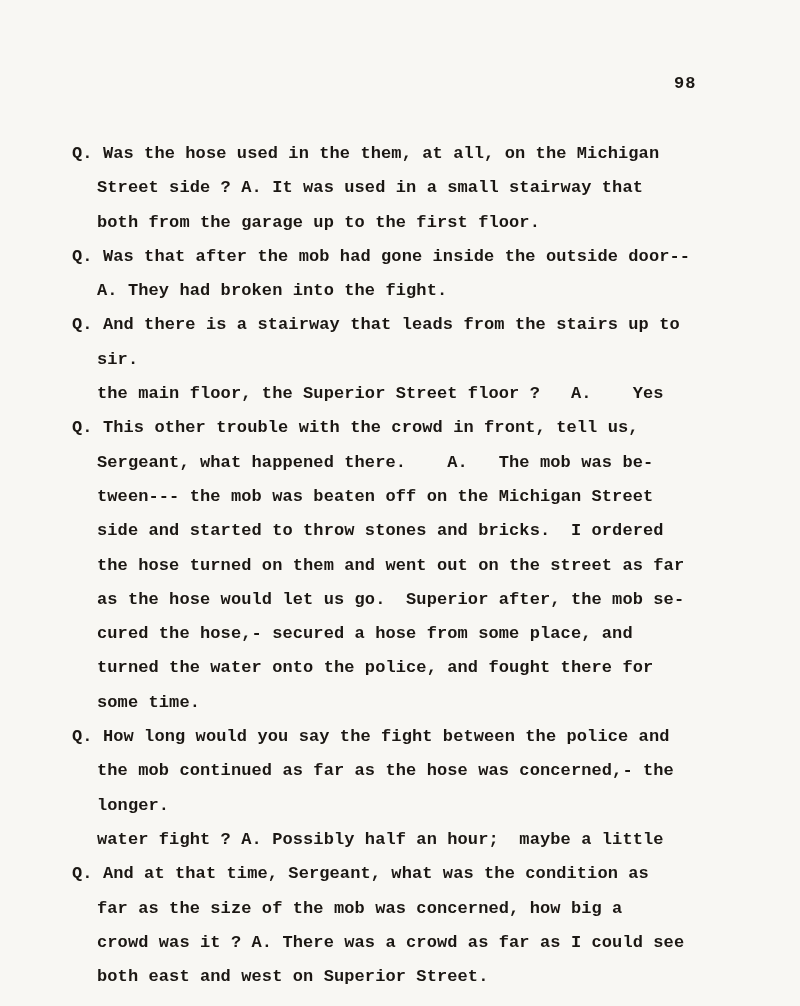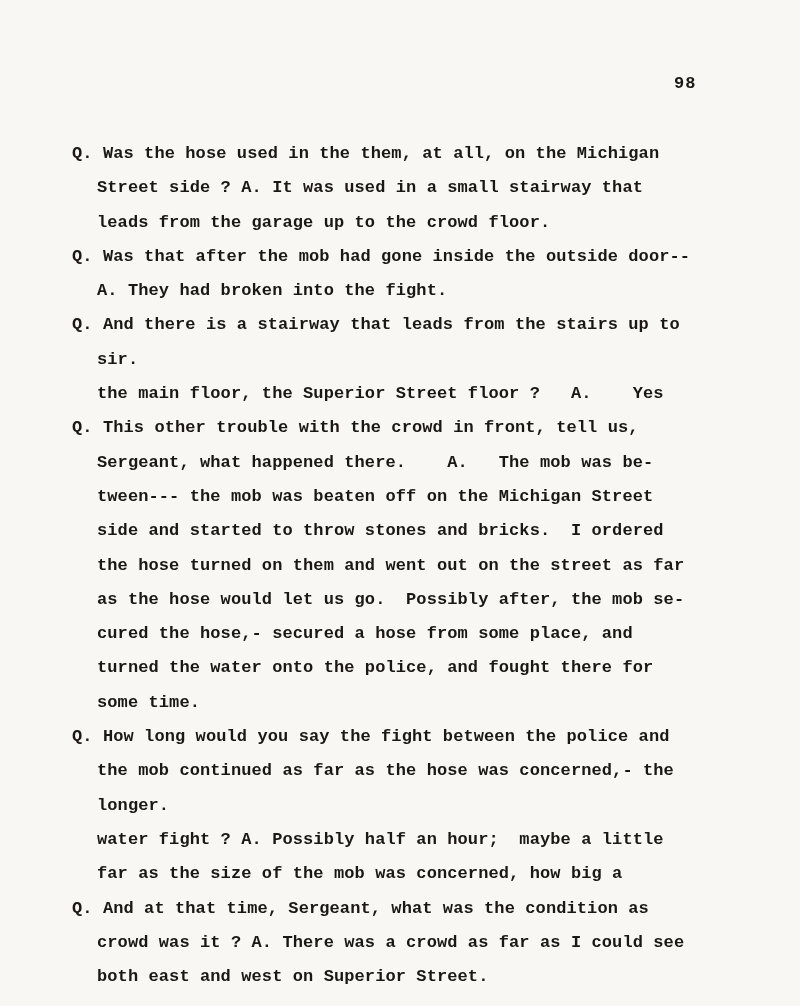--- a/index.html
+++ b/index.html
@@ -48,37 +48,37 @@
   }
 </style>
 </head>
 <body>
 
 <div class="page">
   <div class="page-number">98</div>
   <div class="content" id="transcript-body">
       <div class="line">Q. Was the hose used in the them, at all, on the Michigan</div>
       <div class="line cont">Street side ? A. It was used in a small stairway that</div>
-      <div class="line cont">leads from the garage up to the crowd floor.</div>
+      <div class="line cont">both from the garage up to the first floor.</div>
       <div class="line">Q. Was that after the mob had gone inside the outside door--</div>
       <div class="line cont">A. They had broken into the fight.</div>
       <div class="line">Q. And there is a stairway that leads from the stairs up to</div>
       <div class="line cont">sir.</div>
       <div class="line cont">the main floor, the Superior Street floor ?   A.    Yes</div>
       <div class="line">Q. This other trouble with the crowd in front, tell us,</div>
       <div class="line cont">Sergeant, what happened there.    A.   The mob was be-</div>
       <div class="line cont">tween--- the mob was beaten off on the Michigan Street</div>
       <div class="line cont">side and started to throw stones and bricks.  I ordered</div>
       <div class="line cont">the hose turned on them and went out on the street as far</div>
-      <div class="line cont">as the hose would let us go.  Possibly after, the mob se-</div>
+      <div class="line cont">as the hose would let us go.  Superior after, the mob se-</div>
       <div class="line cont">cured the hose,- secured a hose from some place, and</div>
       <div class="line cont">turned the water onto the police, and fought there for</div>
       <div class="line cont">some time.</div>
       <div class="line">Q. How long would you say the fight between the police and</div>
       <div class="line cont">the mob continued as far as the hose was concerned,- the</div>
       <div class="line cont">longer.</div>
       <div class="line cont">water fight ? A. Possibly half an hour;  maybe a little</div>
+      <div class="line">Q. And at that time, Sergeant, what was the condition as</div>
       <div class="line cont">far as the size of the mob was concerned, how big a</div>
-      <div class="line">Q. And at that time, Sergeant, what was the condition as</div>
       <div class="line cont">crowd was it ? A. There was a crowd as far as I could see</div>
       <div class="line cont">both east and west on Superior Street.</div>
     </div>
 </div>
 
 </body></html>

